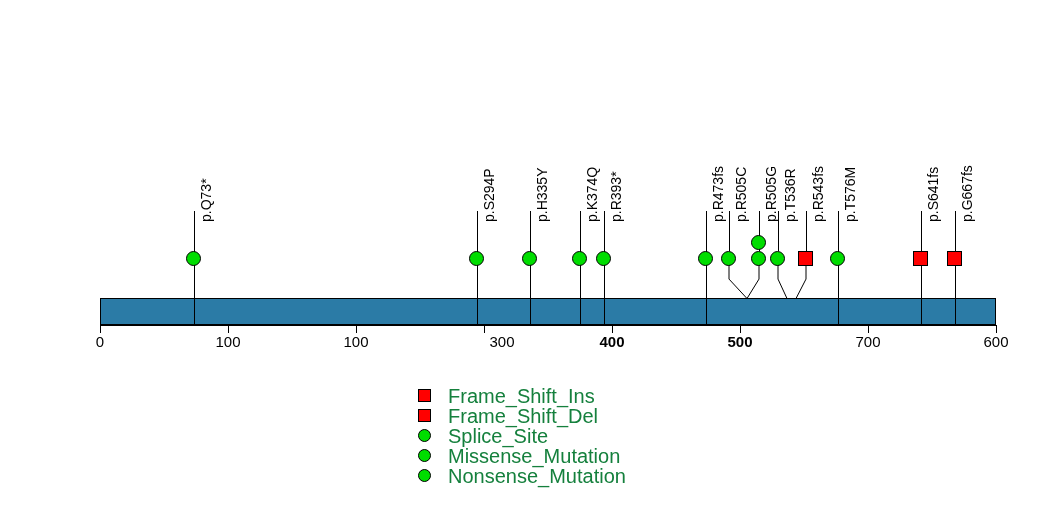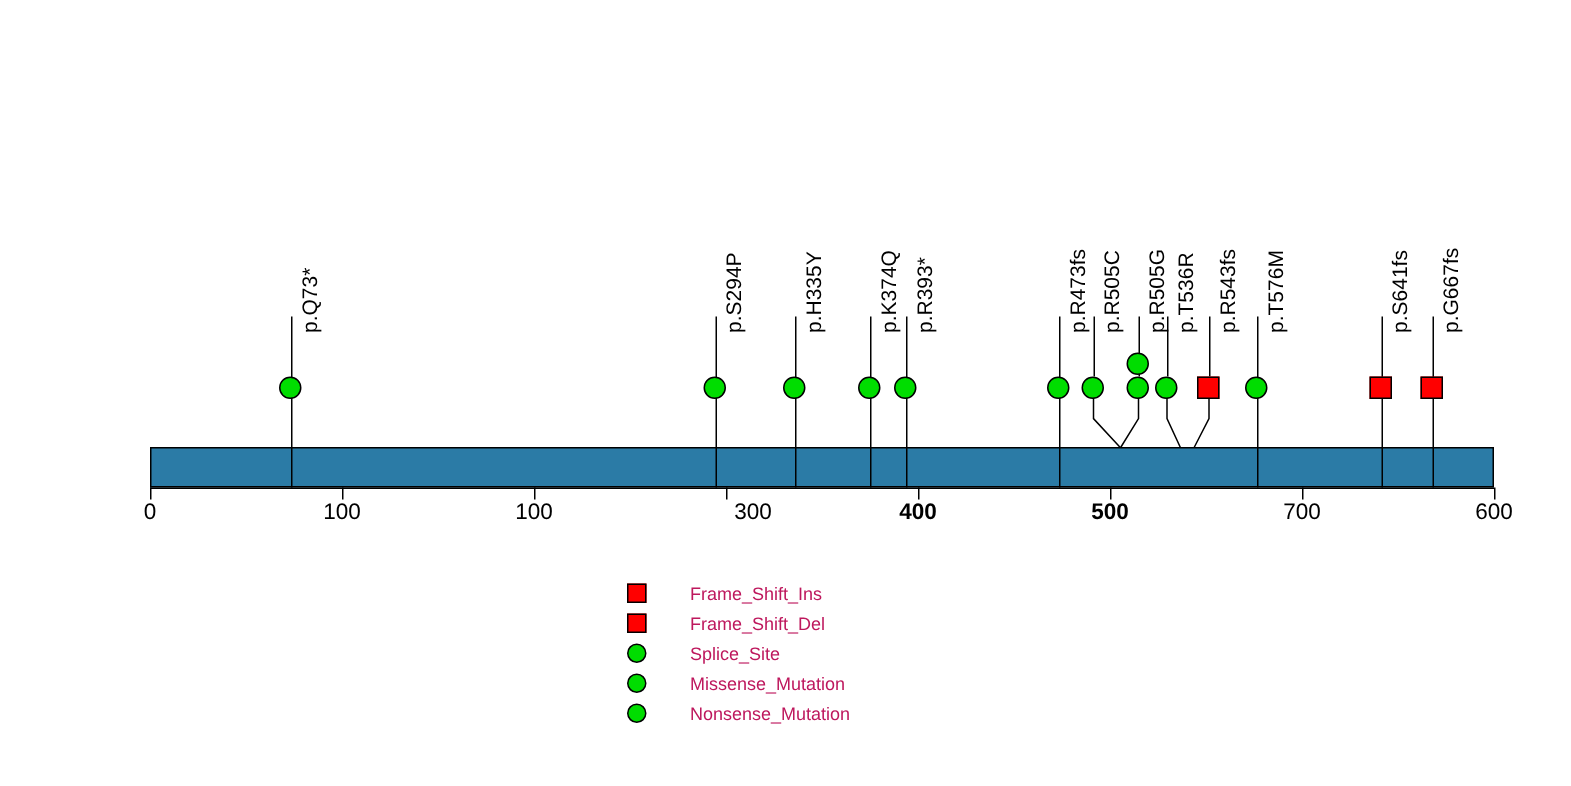--- a/index.html
+++ b/index.html
@@ -53,22 +53,22 @@
   .legend{position:absolute;}
   .legend-row{position:relative;height:20px;}
   .legend-key{
     position:absolute;left:0;top:3px;
     width:13px;height:13px;
     border:1px solid #000;box-sizing:border-box;
   }
   .legend-key.circle{border-radius:50%;}
   .legend-key.square{border-radius:0;}
   .legend-text{
-    position:absolute;left:42px;top:0;
-    font-size:12px;color:#be185d;white-space:nowrap;line-height:20px;
+    position:absolute;left:30px;top:0;
+    font-size:20px;color:#15803d;white-space:nowrap;line-height:20px;
   }
 </style>
 </head>
 <body>
 
 <div id="stage">
 
   <div class="protein-bar" id="protein-bar" style="left: 100px; top: 298px; width: 896px; height: 27px; background: rgb(43, 123, 166);"></div>
 
   <div class="axis-line" id="axis-line" style="left: 100px; top: 325px; width: 896px; height: 1px;"></div>

